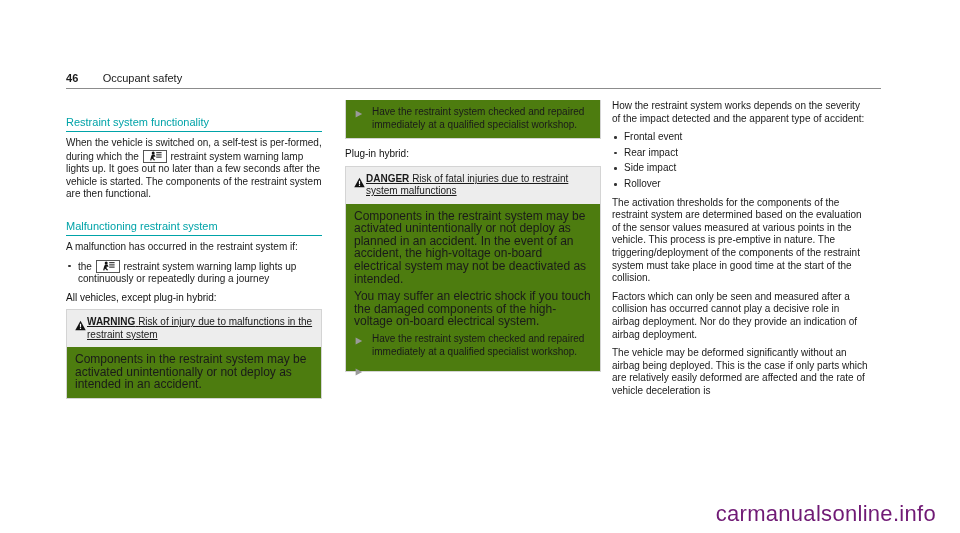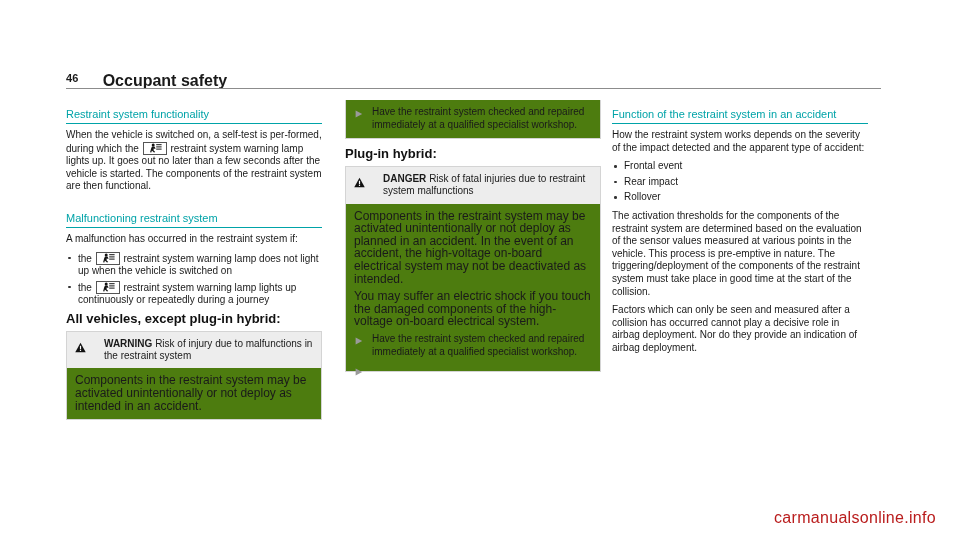--- a/index.html
+++ b/index.html
@@ -10,47 +10,47 @@
   }
   .page{position:absolute;inset:0;}
 
   
   .runhead{
     position:absolute;left:66px;top:72px;width:815px;
     display:flex;align-items:flex-start;gap:24px;
     font-size:10.5px;color:#1a1a1a;
   }
   .runhead .pageno{font-weight:bold;font-size:11px;letter-spacing:.2px;}
-  .runhead .chap{font-size:16px;font-weight:bold;}
+  .runhead .chap{font-size:11px;}
   .runhead-rule{
     position:absolute;left:66px;top:88px;width:815px;height:1px;background:#8c8c8c;
   }
 
   
   .cols{position:absolute;left:66px;top:100px;width:815px;height:360px;}
   .col{position:absolute;top:0;width:256px;}
   .col1{left:0;}
   .col2{left:279px;}
   .col3{left:546px;}
 
   
   h2.sect{
     margin:0 0 5px 0;padding:0 0 2px 0;
     font-size:11px;font-weight:normal;color:#00a3a8;
     border-bottom:1.2px solid #00a3a8;line-height:13px;
   }
-  h2.sect.first{margin-top:8px;}
+  h2.sect.first{margin-top:16px;}
   .sect-gap{height:13px;}
 
   p.body{
     margin:0 0 6px 0;font-size:10px;line-height:12.6px;color:#1a1a1a;
     text-align:left;
   }
   p.lead{
-    margin:0 0 5px 0;font-size:13px;line-height:12.6px;font-weight:bold;color:#111;
+    margin:0 0 5px 0;font-size:10px;line-height:12.6px;font-weight:normal;color:#111;
   }
 
   
   ul.dots{margin:0 0 6px 0;padding:0;list-style:none;}
   ul.dots li{
     position:relative;padding-left:12px;margin-bottom:3px;
     font-size:10px;line-height:12.6px;
   }
   ul.dots li:before{
     content:"";position:absolute;left:2px;top:5px;
@@ -66,42 +66,42 @@
   .lampicon svg{position:absolute;left:3px;top:0.5px;}
 
   
   .hzbox{
     border:1px solid #d4d4d4;background:#ffffff;margin:0 0 9px 0;
     box-sizing:border-box;
   }
   .hzbox.cropped{border-top:none;}
   .hz-head{
     background:#ededed;padding:6px 8px 6px 8px;
-    display:flex;gap:18px;align-items:flex-start;
+    display:flex;gap:1px;align-items:flex-start;text-decoration:underline;
   }
   .hz-tri{flex:0 0 auto;margin-top:1px;}
   .hz-title{font-size:10px;line-height:12.4px;}
   .hz-title b{font-weight:bold;}
   .hz-body{padding:6px 8px 7px 8px;background:#4d7c0f;}
   .hz-body p{margin:0 0 5px 0;font-size:12px;line-height:12.6px;}
   .hz-body p:last-child{margin-bottom:0;}
 
   
   ul.arrows{margin:0;padding:0;list-style:none;}
   ul.arrows li{
     position:relative;padding-left:18px;margin-bottom:6px;
     font-size:10px;line-height:12.6px;
   }
   ul.arrows li:last-child{margin-bottom:0;}
   ul.arrows li .arw{position:absolute;left:1px;top:3px;}
 
   
   .watermark{
     position:absolute;right:24px;bottom:6px;
-    font-size:16px;color:#b91c1c;letter-spacing:.3px;
+    font-size:22px;color:#701a75;letter-spacing:.3px;
     font-family:"Liberation Sans", sans-serif;
   }
 </style>
 </head>
 <body>
 
 <div class="page">
 
   <div class="runhead">
     <span class="pageno">46</span>
@@ -129,33 +129,20 @@
         <span>restraint system warning lamp lights up. It goes out no later than a few seconds after the vehicle is started. The components of the restraint system are then functional.</span>
       </p>
 
       <div class="sect-gap"></div>
 
       <h2 class="sect">Malfunctioning restraint system</h2>
 
       <p class="body">A malfunction has occurred in the restraint system if:</p>
 
       <ul class="dots">
-        <li>
-          <span>the</span>
-          <span class="lampicon">
-            <svg width="16" height="10" viewBox="0 0 16 10" aria-hidden="true">
-              <circle cx="6.2" cy="2.0" r="1.5" fill="#111"></circle>
-              <path d="M5.0 3.6 L7.4 3.6 L8.6 5.4 L7.6 6.0 L6.9 5.0 L6.5 7.3 L8.2 9.0 L7.0 9.6 L4.9 7.6 L4.3 9.6 L3.1 9.2 L4.2 5.2 Z" fill="#111"></path>
-              <path d="M9.2 1.2 L14.6 1.2 L14.6 2.2 L9.2 2.2 Z" fill="#111"></path>
-              <path d="M9.2 3.4 L14.6 3.4 L14.6 4.4 L9.2 4.4 Z" fill="#111"></path>
-              <path d="M9.2 5.6 L14.6 5.6 L14.6 6.6 L9.2 6.6 Z" fill="#111"></path>
-            </svg>
-          </span>
-          <span>restraint system warning lamp does not light up when the vehicle is switched on</span>
-        </li>
         <li>
           <span>the</span>
           <span class="lampicon">
             <svg width="16" height="10" viewBox="0 0 16 10" aria-hidden="true">
               <circle cx="6.2" cy="2.0" r="1.5" fill="#111"></circle>
               <path d="M5.0 3.6 L7.4 3.6 L8.6 5.4 L7.6 6.0 L6.9 5.0 L6.5 7.3 L8.2 9.0 L7.0 9.6 L4.9 7.6 L4.3 9.6 L3.1 9.2 L4.2 5.2 Z" fill="#111"></path>
               <path d="M9.2 1.2 L14.6 1.2 L14.6 2.2 L9.2 2.2 Z" fill="#111"></path>
               <path d="M9.2 3.4 L14.6 3.4 L14.6 4.4 L9.2 4.4 Z" fill="#111"></path>
               <path d="M9.2 5.6 L14.6 5.6 L14.6 6.6 L9.2 6.6 Z" fill="#111"></path>
             </svg>
@@ -240,32 +227,33 @@
               </span>
             </li>
           </ul>
         </div>
       </div>
 
     </div>
 
     <div class="col col3">
 
-      <h2 class="sect first">Function of the restraint system in an accident</h2>
 
       <p class="body">How the restraint system works depends on the severity of the impact detected and the apparent type of accident:</p>
 
       <ul class="dots">
         <li>Frontal event</li>
         <li>Rear impact</li>
+        <li>Side impact</li>
         <li>Rollover</li>
       </ul>
 
       <p class="body">The activation thresholds for the components of the restraint system are determined based on the evaluation of the sensor values measured at various points in the vehicle. This process is pre-emptive in nature. The triggering/deployment of the components of the restraint system must take place in good time at the start of the collision.</p>
       <p class="body">Factors which can only be seen and measured after a collision has occurred cannot play a decisive role in airbag deployment. Nor do they provide an indication of airbag deployment.</p>
+      <p class="body">The vehicle may be deformed significantly without an airbag being deployed. This is the case if only parts which are relatively easily deformed are affected and the rate of vehicle deceleration is</p>
 
     </div>
 
   </div>
 
   <div class="watermark">carmanualsonline.info</div>
 
 </div>
 
 </body></html>

